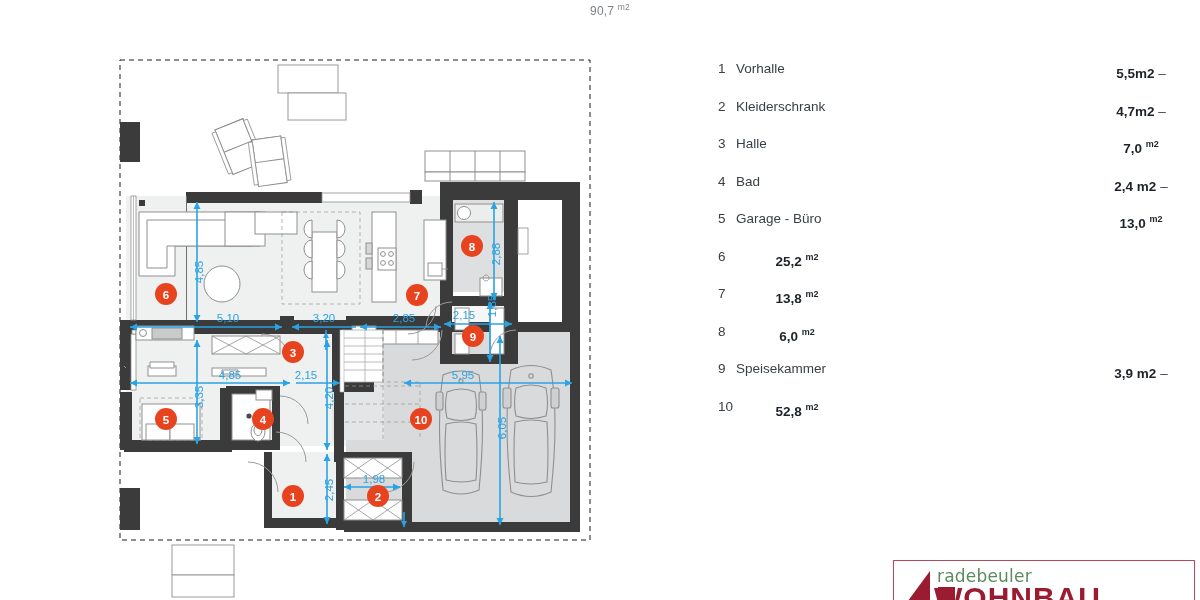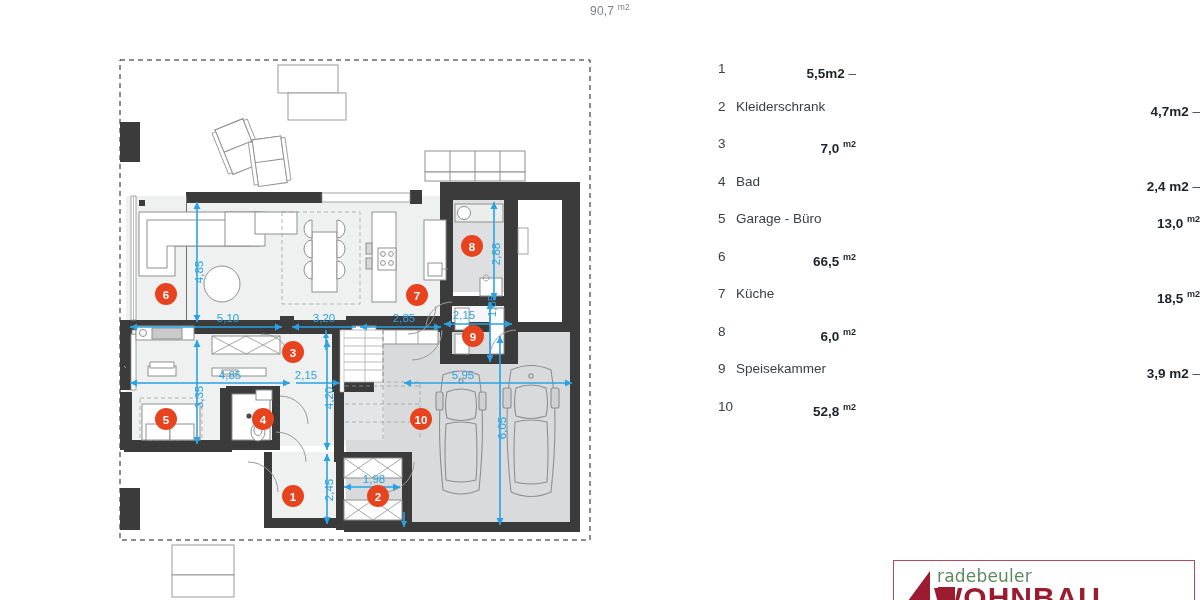--- a/index.html
+++ b/index.html
@@ -40,21 +40,21 @@
   }
   .legend-name{
     flex:1 1 auto;
     font-size:13.5px;color:#3a4046;
     line-height:18px;
     white-space:nowrap;
   }
   .legend-area{
     flex:0 0 120px;width:120px;
     font-size:13.5px;color:#1d2328;font-weight:bold;
-    line-height:18px;text-align:right;
+    line-height:18px;text-align:center;
     padding-left:2px;box-sizing:border-box;
   }
   .legend-area .sup{font-size:9px;vertical-align:super;font-weight:bold;}
   .legend-area .dash{font-weight:normal;color:#3a4046;}
 
   
   #logo{
     position:absolute;left:893px;top:560px;width:300px;height:46px;
     border:1px solid #b24a5c;
     background:#ffffff;
@@ -489,55 +489,56 @@
             <text x="421" y="423.5" text-anchor="middle" fill="#ffffff" font-family="Liberation Sans, sans-serif" font-size="11.5" font-weight="bold">10</text>
           </g>
     </g>
   </svg>
   </div>
 
   <div id="legend">
 
     <div class="legend-row">
       <div class="legend-num">1</div>
+      <div class="legend-name">Vorhalle</div>
       <div class="legend-area"><span>5,5m2</span><span class="sup"></span> <span class="dash">–</span></div>
     </div>
 
     <div class="legend-row">
       <div class="legend-num">2</div>
       <div class="legend-name">Kleiderschrank</div>
       <div class="legend-area"><span>4,7m2</span><span class="sup"></span> <span class="dash">–</span></div>
     </div>
 
     <div class="legend-row">
       <div class="legend-num">3</div>
+      <div class="legend-name">Halle</div>
       <div class="legend-area"><span>7,0</span> <span class="sup">m2</span><span class="dash"></span></div>
     </div>
 
     <div class="legend-row">
       <div class="legend-num">4</div>
       <div class="legend-name">Bad</div>
       <div class="legend-area"><span>2,4 m2</span><span class="sup"></span> <span class="dash">–</span></div>
     </div>
 
     <div class="legend-row">
       <div class="legend-num">5</div>
       <div class="legend-name">Garage - Büro</div>
       <div class="legend-area"><span>13,0</span> <span class="sup">m2</span><span class="dash"></span></div>
     </div>
 
     <div class="legend-row">
       <div class="legend-num">6</div>
-      <div class="legend-area"><span>66,5</span> <span class="sup">m2</span><span class="dash"></span></div>
+      <div class="legend-area"><span>25,2</span> <span class="sup">m2</span><span class="dash"></span></div>
     </div>
 
     <div class="legend-row">
       <div class="legend-num">7</div>
-      <div class="legend-name">Küche</div>
-      <div class="legend-area"><span>18,5</span> <span class="sup">m2</span><span class="dash"></span></div>
+      <div class="legend-area"><span>13,8</span> <span class="sup">m2</span><span class="dash"></span></div>
     </div>
 
     <div class="legend-row">
       <div class="legend-num">8</div>
       <div class="legend-area"><span>6,0</span> <span class="sup">m2</span><span class="dash"></span></div>
     </div>
 
     <div class="legend-row">
       <div class="legend-num">9</div>
       <div class="legend-name">Speisekammer</div>

